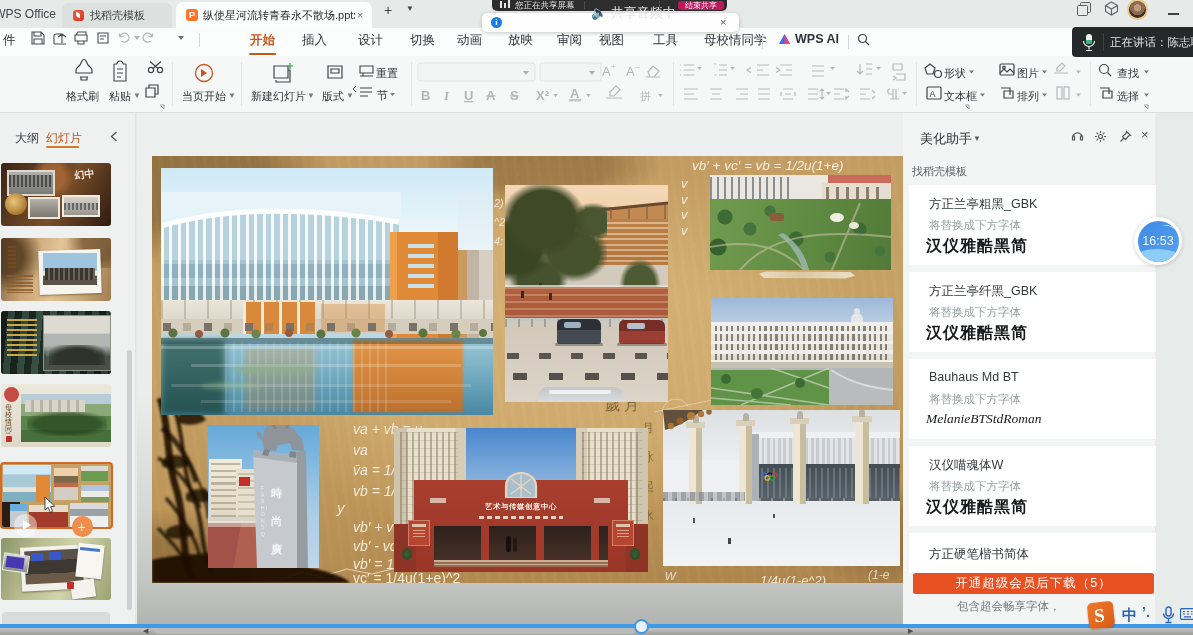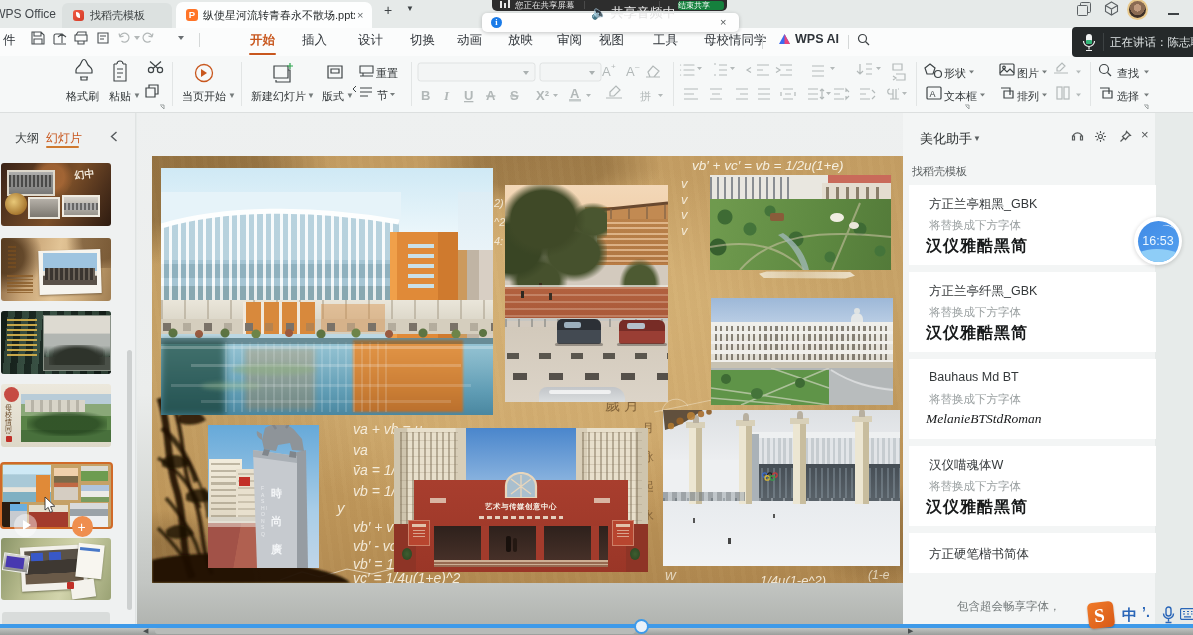--- a/index.html
+++ b/index.html
@@ -341,21 +341,21 @@
    linear-gradient(175deg,#c29b61 0%,#c7a368 40%,#bd9559 75%,#ac854e 100%)"></div>
  <div class="abs" style="left:0;top:0;width:759px;height:427px;background:
    repeating-linear-gradient(83deg,rgba(160,120,60,.045) 0 3px,rgba(225,195,135,.04) 3px 7px,rgba(150,110,55,.03) 7px 11px);"></div>
 
  <div class="abs" style="left:540px;top:2px;font-style:italic;font-size:13.5px;color:rgba(250,245,232,.92)">vb′ + vc′ = vb = 1/2u(1+e)</div>
  <div class="abs" style="left:529px;top:20px;font-style:italic;font-size:13px;color:rgba(250,245,232,.85);line-height:15.5px">v<br>v<br>v<br>v</div>
  <div class="abs" style="left:342px;top:38px;font-style:italic;font-size:11px;color:rgba(250,245,232,.8);line-height:19px">2)<br>^2<br>4:</div>
  <div class="abs" style="left:201px;top:263px;font-style:italic;font-size:14px;color:rgba(250,245,232,.88);line-height:20.5px">va + vb = u<br>va<br>v̄a = 1/A<br>vb = 1/</div>
  <div class="abs" style="left:185px;top:343px;font-style:italic;font-size:15px;color:rgba(250,245,232,.85)">y</div>
  <div class="abs" style="left:201px;top:362px;font-style:italic;font-size:14px;color:rgba(250,245,232,.88);line-height:18.5px">vb′ + v(<br>vb′ - vc<br>vb′ = 1/</div>
- <div class="abs" style="left:201px;top:414px;font-style:italic;font-size:14px;color:rgba(250,245,232,.9)">vc′ = 1/4u(1+e)^2</div>
+ <div class="abs" style="left:201px;top:414px;font-size:14px;color:rgba(250,245,232,.9)">vc′ = 1/4u(1+e)^2</div>
  <div class="abs" style="left:608px;top:417px;font-style:italic;font-size:13px;color:rgba(250,245,232,.85)">1/4u(1-e^2)</div>
  <div class="abs" style="left:513px;top:410px;font-style:italic;font-size:15px;color:rgba(250,245,232,.7)">w</div>
  <div class="abs" style="left:716px;top:412px;font-style:italic;font-size:12px;color:rgba(250,245,232,.7)">(1-e</div>
  <div class="abs" style="left:453px;top:240px;font-size:15px;color:rgba(122,92,52,.9);letter-spacing:4px">歲月</div>
  <div class="abs" style="left:490px;top:258px;font-size:12px;color:rgba(122,92,52,.85);line-height:29px;width:14px">月泳起永</div>
  <svg class="abs" style="left:120px;top:408px" width="140" height="19" viewBox="0 0 140 19">
         <path d="M8 16 L30 8 L48 13 L75 5 L100 10 L128 3" fill="none" stroke="rgba(250,245,232,.65)" stroke-width="1.2"></path>
       </svg>
  <svg class="abs" style="left:500px;top:228px" width="120" height="30" viewBox="0 0 120 30">
         <path d="M2 28 L118 4 M10 28 a14 14 0 0 1 26 -6" fill="none" stroke="rgba(250,245,232,.4)" stroke-width="1"></path>
@@ -649,39 +649,40 @@
   <div class="t3" style="top:52px;font-family:'Liberation Serif',serif;font-style:italic;font-weight:normal;font-size:13.5px;letter-spacing:0">MelanieBTStdRoman</div>
  </div>
  <div class="card" style="top:333px;height:80px">
   <div class="t1" style="top:11px">汉仪喵魂体W</div>
   <div class="t2" style="top:33px">将替换成下方字体</div>
   <div class="t3" style="top:51px">汉仪雅酷黑简</div>
  </div>
  <div class="card" style="top:420px;height:40px">
   <div class="t1" style="top:13px">方正硬笔楷书简体</div>
  </div>
+ <div class="abs" style="left:10px;top:460px;width:241px;height:21px;background:#e85022;border-radius:2.5px;color:#fff;font-size:12.5px;text-align:center;line-height:21px;letter-spacing:1px">开通超级会员后下载（5）</div>
  <div class="abs" style="left:54px;top:486px;font-size:11.5px;color:#73797a">包含超会畅享字体，</div>
 </div>
 
 <div class="abs" style="left:1134px;top:217px;width:48px;height:48px;border-radius:50%;background:#fff;box-shadow:0 1px 4px rgba(0,0,0,.18);z-index:30"></div>
 <div class="abs" style="left:1137.5px;top:220.5px;width:41px;height:41px;border-radius:50%;background:linear-gradient(145deg,#3f8ae6,#56a2ef);overflow:hidden;z-index:31">
   <div class="abs" style="left:-6px;top:28px;width:54px;height:26px;background:#8ecdf7;border-radius:50% 60% 0 0"></div>
   <div class="abs" style="left:0;top:13px;width:41px;text-align:center;font-size:12.5px;color:#eaf6ff">16:53</div>
   <div class="abs" style="left:24px;top:4px;width:12px;height:6px;border-radius:50%;border-top:1.5px solid rgba(255,255,255,.7);transform:rotate(14deg)"></div>
 </div>
 
 <div class="abs" style="left:492px;top:0;width:235px;height:11px;background:#2d2d2d;border-radius:0 0 5px 5px;z-index:50">
   <div class="abs" style="left:8px;top:1px;width:2px;height:7px;background:#e8e8e8"></div>
   <div class="abs" style="left:12px;top:3px;width:2px;height:5px;background:#e8e8e8"></div>
   <div class="abs" style="left:16px;top:0px;width:2px;height:8px;background:#e8e8e8"></div>
   <div class="abs" style="left:23px;top:0px;font-size:8.5px;color:#e4e4e4">您正在共享屏幕</div>
   <div class="abs" style="left:92px;top:1px;width:1px;height:8px;background:#4a4a4a"></div>
   <div class="abs" style="left:99px;top:4px;font-size:13px;color:#e4e4e4">🔈 共享音频中</div>
   <div class="abs" style="left:167px;top:1px;width:1px;height:8px;background:#4a4a4a"></div>
-  <div class="abs" style="left:186px;top:0.5px;width:46px;height:9.5px;background:#15803d;border-radius:3px;color:#fff;font-size:8px;text-align:left;line-height:9.5px">结束共享</div>
+  <div class="abs" style="left:186px;top:0.5px;width:46px;height:9.5px;background:#be185d;border-radius:3px;color:#fff;font-size:8px;text-align:center;line-height:9.5px">结束共享</div>
 </div>
 
 <div class="abs" style="left:482px;top:13px;width:257px;height:18.5px;background:#fefefe;border-radius:5px;box-shadow:0 1px 4px rgba(0,0,0,.22);z-index:49">
   <div class="abs" style="left:9px;top:4px;width:11px;height:11px;border-radius:50%;background:#1a7be8;color:#fff;font-size:8.5px;font-weight:bold;text-align:center;line-height:11px;font-family:'Liberation Serif',serif">i</div>
   <div class="abs" style="left:238px;top:2.5px;font-size:11px;color:#55595a">×</div>
 </div>
 
 <div class="abs" style="left:1072px;top:27px;width:121px;height:30px;background:#25292a;border-radius:4px 0 0 4px;z-index:48">
   <svg class="abs" style="left:10px;top:6px" width="14" height="19" viewBox="0 0 14 19">
         <rect x="4" y="1" width="6" height="10" rx="3" fill="#f2f4f4"></rect>

